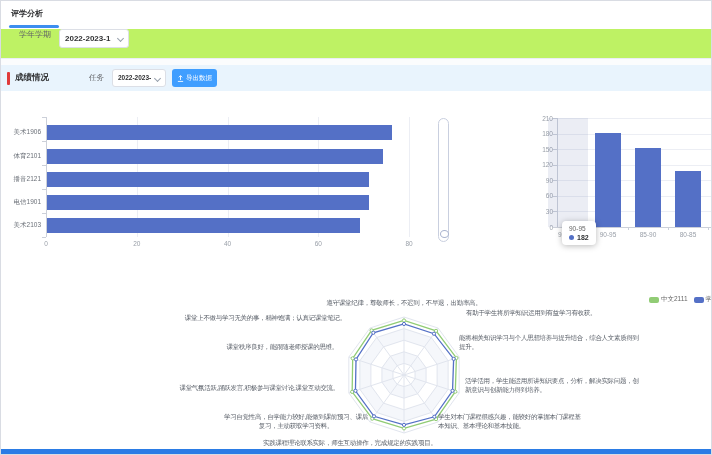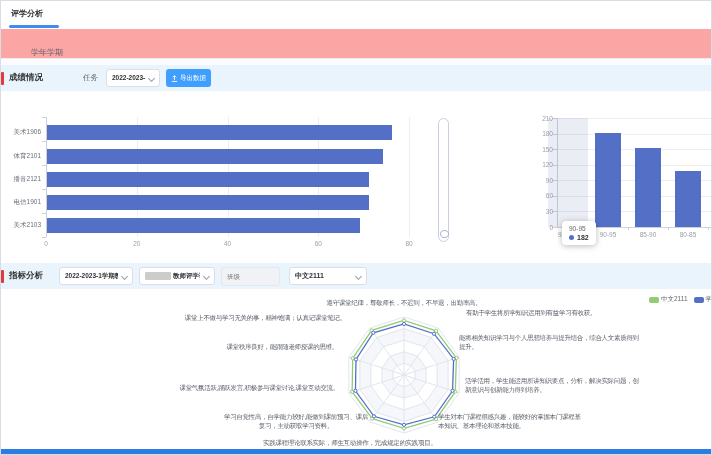--- a/index.html
+++ b/index.html
@@ -5,29 +5,29 @@
   html,body{margin:0;padding:0;background:#fff;}
   body{font-family:"Liberation Sans","DejaVu Sans",sans-serif;-webkit-font-smoothing:antialiased;}
   .page{position:relative;width:712px;height:455px;background:#fff;border:1px solid #d9dce3;box-sizing:border-box;overflow:hidden;}
 
   
   .tabbar{position:absolute;left:0;top:0;width:712px;height:28px;border-bottom:1px solid #efefef;background:#fff;}
   .tab{position:absolute;left:10px;top:7px;font-size:8px;color:#303133;font-weight:bold;}
   .tab-underline{position:absolute;left:8px;top:24px;width:50px;height:3px;background:#3d8ef0;border-radius:2px;}
 
   
-  .filter-row{position:absolute;left:0;top:28px;width:712px;height:30px;background:#fca5a5;border-bottom:1px solid #ebeef5;display:flex;align-items:flex-end;padding-left:30px;box-sizing:border-box;}
+  .filter-row{position:absolute;left:0;top:28px;width:712px;height:30px;background:#bef264;border-bottom:1px solid #ebeef5;display:flex;align-items:flex-start;padding-left:18px;box-sizing:border-box;}
   .lbl{font-size:8px;color:#606266;}
   .select{display:flex;align-items:center;background:#fff;border:1px solid #dcdfe6;border-radius:3px;height:19px;box-sizing:border-box;padding:0 5px;overflow:hidden;}
   .select .val{font-size:8px;font-weight:bold;color:#303133;white-space:nowrap;overflow:hidden;flex:1;}
   .chev{width:4px;height:4px;border-right:1px solid #97a0ad;border-bottom:1px solid #97a0ad;transform:rotate(45deg);margin-left:4px;flex:none;}
   .gap-strip{position:absolute;left:0;top:58px;width:712px;height:6px;background:#fbfcfd;}
 
   
-  .section-bar{position:absolute;left:0;width:712px;height:26px;background:#e9f4fd;display:flex;align-items:center;box-sizing:border-box;}
+  .section-bar{position:absolute;left:0;width:712px;height:26px;background:#e9f4fd;display:flex;align-items:center;padding-left:6px;box-sizing:border-box;}
   .red-accent{width:3px;height:13px;background:#e03a3a;border-radius:1px;margin-right:5px;flex:none;}
   .section-title{font-size:8.5px;font-weight:bold;color:#303133;white-space:nowrap;}
   .tiny-select .val{font-size:6.5px;}
   .btn-export{display:flex;align-items:center;gap:2px;background:#409eff;border:none;border-radius:3px;height:18px;padding:0 5px;margin-left:6px;color:#fff;font-size:6.5px;cursor:pointer;white-space:nowrap;}
   .disabled-input{display:flex;align-items:center;background:#f0f2f5;border:1px solid #e4e7ed;border-radius:3px;height:19px;box-sizing:border-box;padding:0 5px;}
   .disabled-input input{border:none;background:transparent;outline:none;width:100%;font-size:6.5px;color:#b8bcc2;padding:0;font-family:inherit;}
   .redact{width:26px;height:8px;background:#cccccc;border-radius:1px;margin-right:2px;filter:blur(0.6px);flex:none;}
 
   
   #chart-layer{position:absolute;left:0;top:0;width:712px;height:455px;pointer-events:none;}
@@ -62,59 +62,43 @@
 
 <div class="page">
 
   <div class="tabbar">
     <div class="tab"><span>评学分析</span></div>
     <div class="tab-underline"></div>
   </div>
 
   <div class="filter-row">
     <span class="lbl">学年学期</span>
+    <div class="select" style="width:70px;margin-left:8px;">
+      <span class="val">2022-2023-1</span>
+      <i class="chev"></i>
+    </div>
   </div>
   <div class="gap-strip"></div>
 
   <div class="section-bar" style="top:64px;">
     <span class="red-accent"></span>
     <span class="section-title">成绩情况</span>
     <span class="lbl" style="margin-left:40px;font-size:7.5px;text-align:right;">任务</span>
     <div class="select tiny-select" style="width:54px;margin-left:8px;height:18px;">
       <span class="val">2022-2023-1学期教师评</span>
       <i class="chev"></i>
     </div>
     <button class="btn-export">
       <svg width="7" height="7" viewBox="0 0 12 12">
           <path d="M6 8.5V1.5 M3 4l3-3 3 3 M1.5 11h9" stroke="#ffffff" stroke-width="1.5" fill="none"></path>
         </svg>
       <span>导出数据</span>
     </button>
   </div>
 
-  <div class="section-bar" style="top:262px;">
-    <span class="red-accent"></span>
-    <span class="section-title">指标分析</span>
-    <div class="select tiny-select" style="width:74px;margin-left:16px;height:18px;">
-      <span class="val">2022-2023-1学期教师评</span>
-      <i class="chev"></i>
-    </div>
-    <div class="select tiny-select" style="width:76px;margin-left:6px;height:18px;">
-      <span class="redact"></span>
-      <span class="val">教师评学调</span>
-      <i class="chev"></i>
-    </div>
-    <div class="disabled-input" style="width:59px;margin-left:6px;">
-      <input disabled="" placeholder="班级" style="">
-    </div>
-    <div class="select tiny-select" style="width:78px;margin-left:9px;height:18px;">
-      <span class="val" style="font-size:7px;">中文2111</span>
-      <i class="chev"></i>
-    </div>
-  </div>
 
   <div id="chart-layer">
 
     <div class="datazoom">
       <div class="dz-handle"></div>
     </div>
 
     <div class="tooltip">
       <div class="tt-cat">90-95</div>
       <div class="tt-row">

